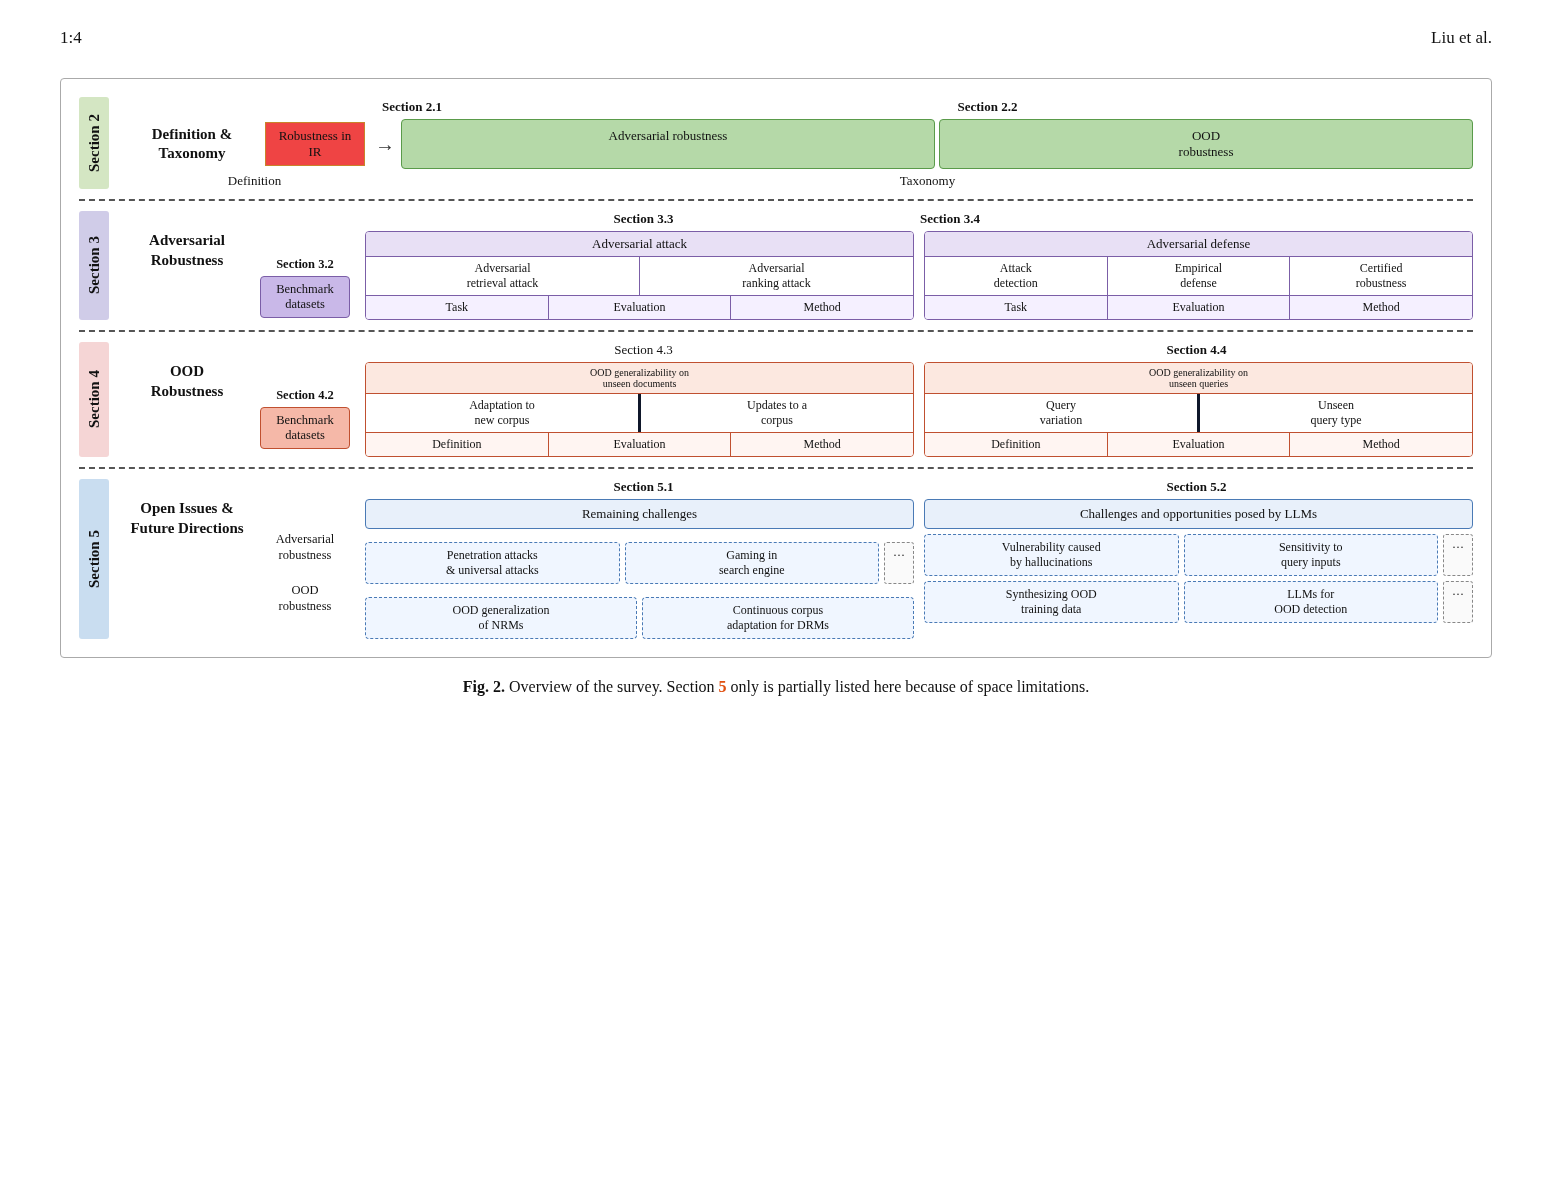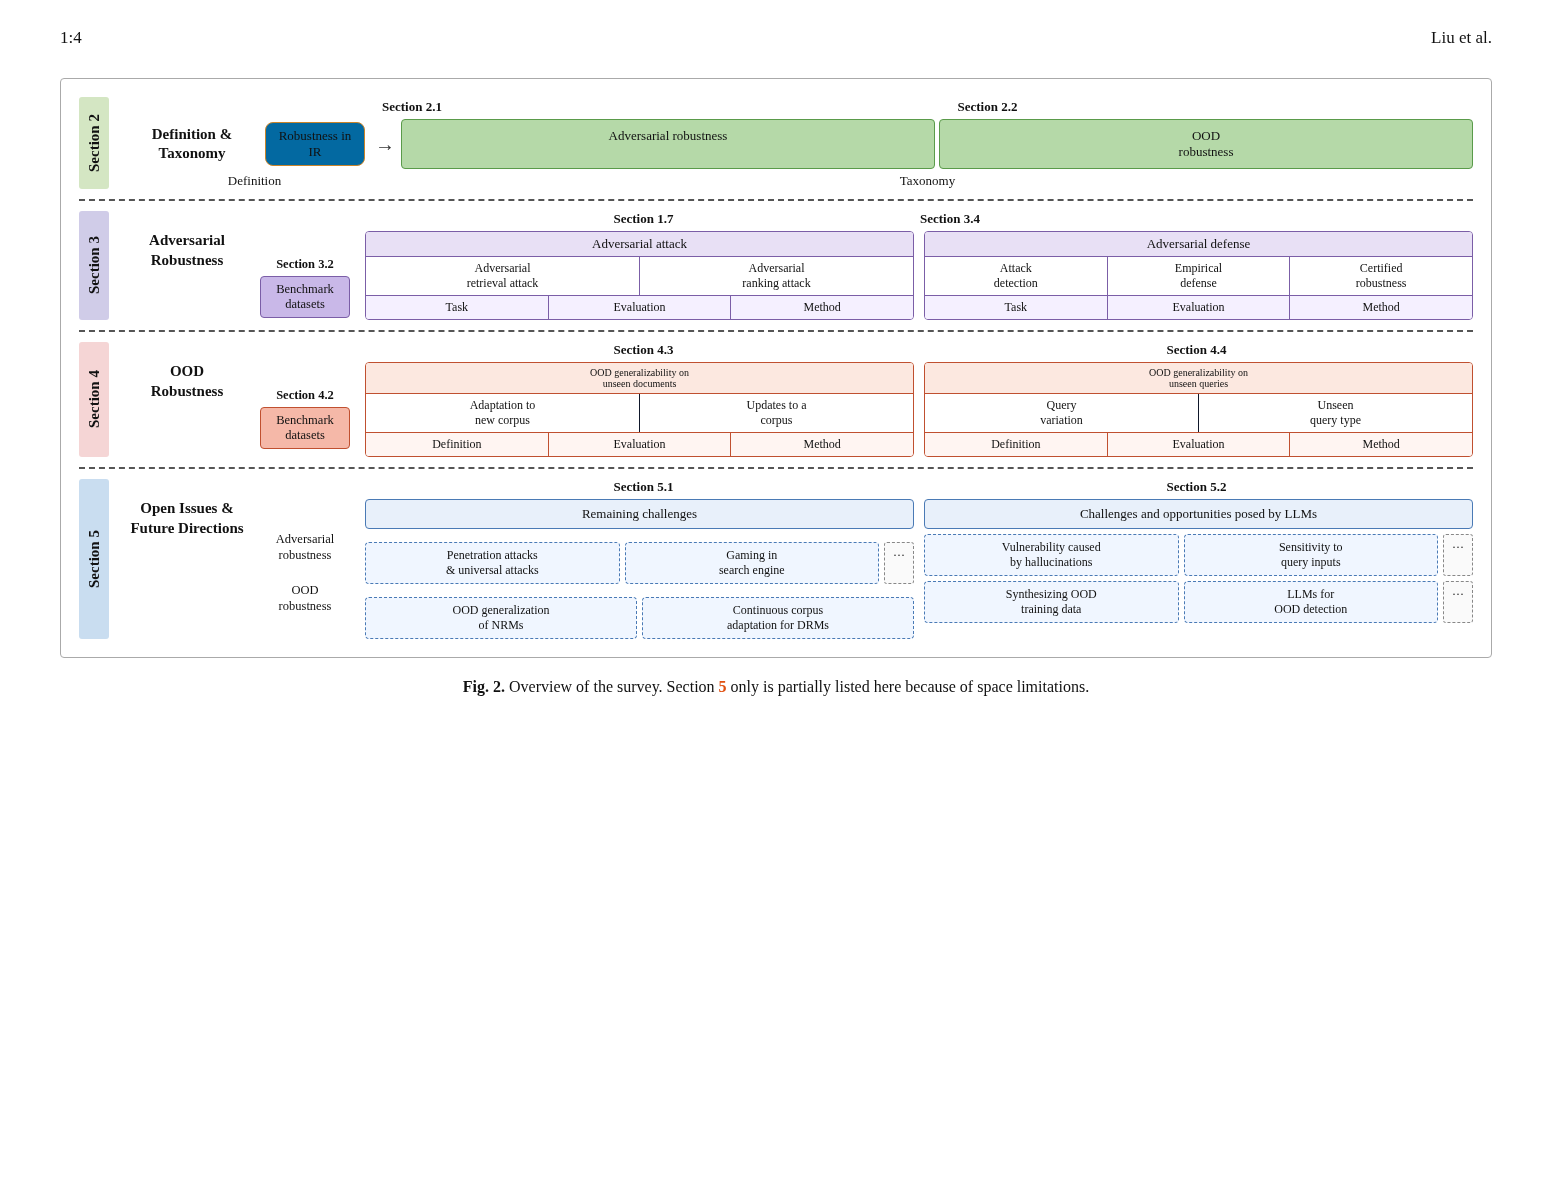--- a/index.html
+++ b/index.html
@@ -59,23 +59,23 @@
       padding-left: 10px;
     }
 
     .dashed-divider {
       border: none;
       border-top: 2px dashed #555;
       margin: 10px 0;
     }
 
     .orange-box {
-      background: #0369a1;
+      background: #ef4444;
       border: 1.5px solid #c9842a;
-      border-radius: 8px;
+      border-radius: 0;
       padding: 5px 10px;
       text-align: center;
       font-size: 13px;
     }
 
     .green-box {
       background: #b5d9a8;
       border: 1.5px solid #5a9b4a;
       border-radius: 4px;
       padding: 5px 10px;
@@ -176,21 +176,21 @@
     }
 
     .inner-table-sub-ood {
       display: flex;
     }
 
     .inner-table-sub-cell-ood {
       flex: 1;
       text-align: center;
       padding: 4px 4px;
-      border-right: 1px solid #0f172a;
+      border-right: 3px solid #0f172a;
       font-size: 12px;
     }
 
     .inner-table-sub-cell-ood:last-child {
       border-right: none;
     }
 
     .inner-table-row-ood {
       display: flex;
       border-top: 1px solid #c05030;
@@ -305,21 +305,21 @@
   <hr class="dashed-divider">
 
   <div class="section-row" style="margin-bottom:6px;">
     <div class="section-label-col section-label-s3" style="margin-right:8px; font-size:15px; padding:8px 4px;">
       <span>Section 3</span>
     </div>
     <div class="section-content">
 
       <div style="display:flex; gap:0; margin-bottom:4px;">
         <div style="min-width:240px; flex-shrink:0;"></div>
-        <div style="flex:1; text-align:center; font-weight:bold; font-size:13px;">Section 1.7</div>
+        <div style="flex:1; text-align:center; font-weight:bold; font-size:13px;">Section 3.3</div>
         <div style="flex:1; font-weight:bold; font-size:13px;">Section 3.4</div>
       </div>
 
       <div style="display:flex; align-items:flex-start; gap:0;">
 
         <div style="min-width:120px; flex-shrink:0; display:flex; flex-direction:column; align-items:center;">
           <div style="font-weight:bold; font-size:15px; text-align:center; line-height:1.3; margin-bottom:6px;">Adversarial<br>Robustness</div>
         </div>
         <div style="min-width:100px; flex-shrink:0; margin-left:8px; display:flex; flex-direction:column; align-items:center; justify-content:flex-start; padding-top:26px;">
           <div style="font-weight:bold; font-size:12.5px; text-align:center; margin-bottom:4px;">Section 3.2</div>
@@ -366,21 +366,21 @@
   <hr class="dashed-divider">
 
   <div class="section-row" style="margin-bottom:6px;">
     <div class="section-label-col section-label-s4" style="margin-right:8px; font-size:15px; padding:8px 4px;">
       <span>Section 4</span>
     </div>
     <div class="section-content">
 
       <div style="display:flex; gap:0; margin-bottom:4px;">
         <div style="min-width:240px; flex-shrink:0;"></div>
-        <div style="flex:1; text-align:center; font-weight:bold; font-size:13px;">Section 4.3</div>
+        <div style="flex:1; text-align:center; font-weight:normal; font-size:13px;">Section 4.3</div>
         <div style="flex:1; text-align:center; font-weight:bold; font-size:13px;">Section 4.4</div>
       </div>
 
       <div style="display:flex; align-items:flex-start; gap:0;">
         <div style="min-width:120px; flex-shrink:0; display:flex; flex-direction:column; align-items:center;">
           <div style="font-weight:bold; font-size:15px; text-align:center; line-height:1.3; margin-bottom:6px;">OOD<br>Robustness</div>
         </div>
         <div style="min-width:100px; flex-shrink:0; margin-left:8px; display:flex; flex-direction:column; align-items:center; justify-content:flex-start; padding-top:26px;">
           <div style="font-weight:bold; font-size:12.5px; text-align:center; margin-bottom:4px;">Section 4.2</div>
           <div class="salmon-box" style="min-width:90px; text-align:center; font-size:12.5px;">Benchmark<br>datasets</div>

